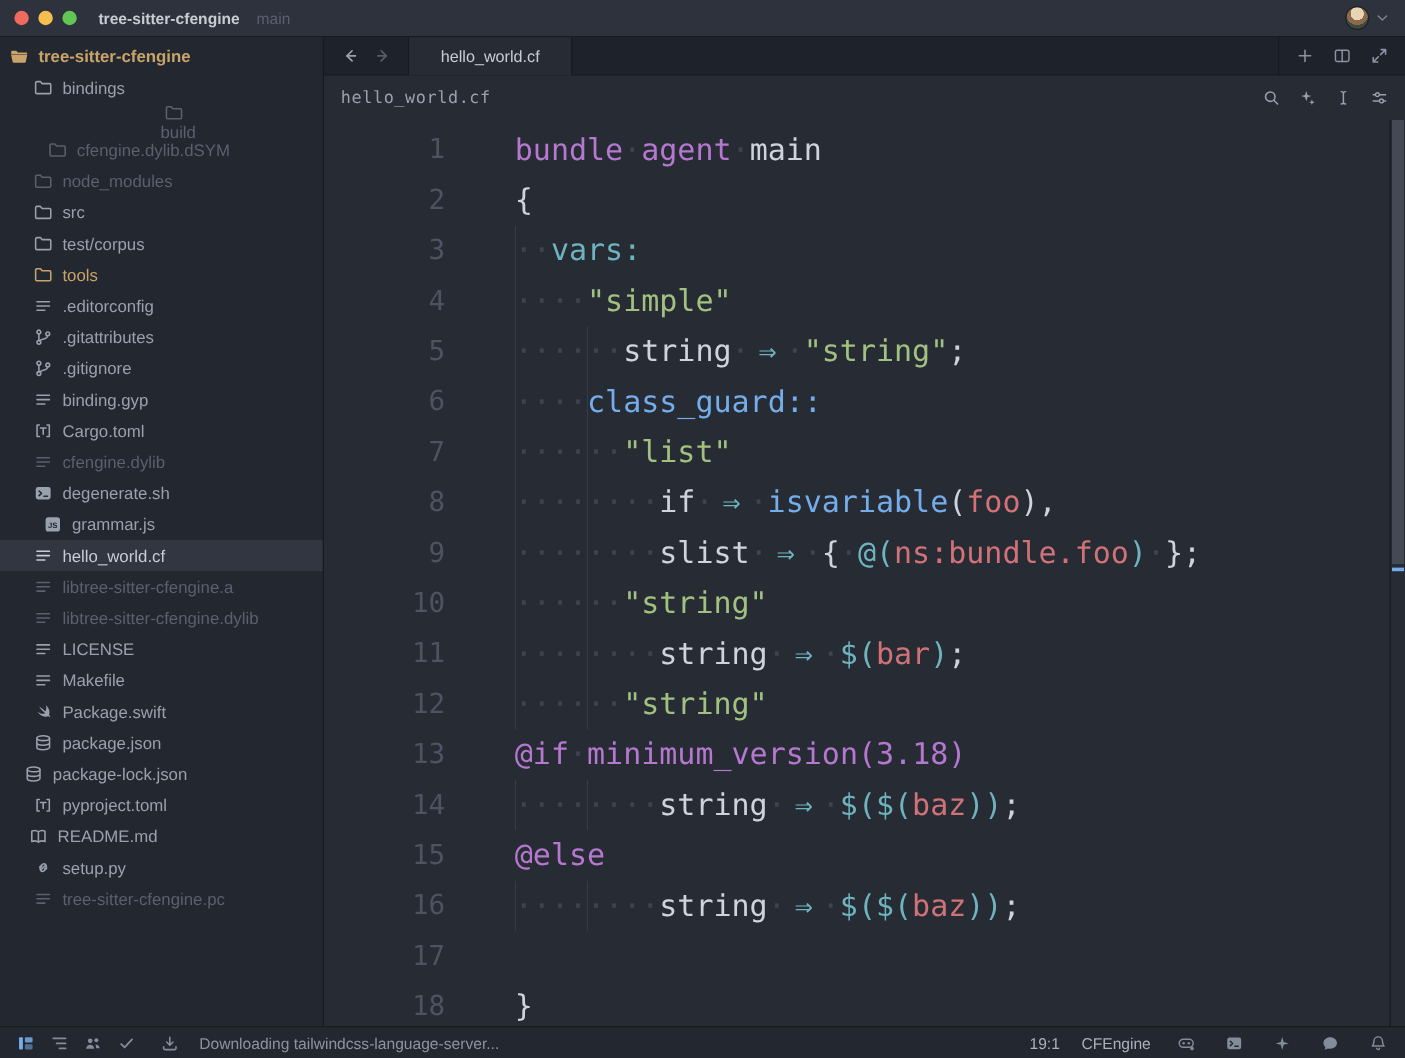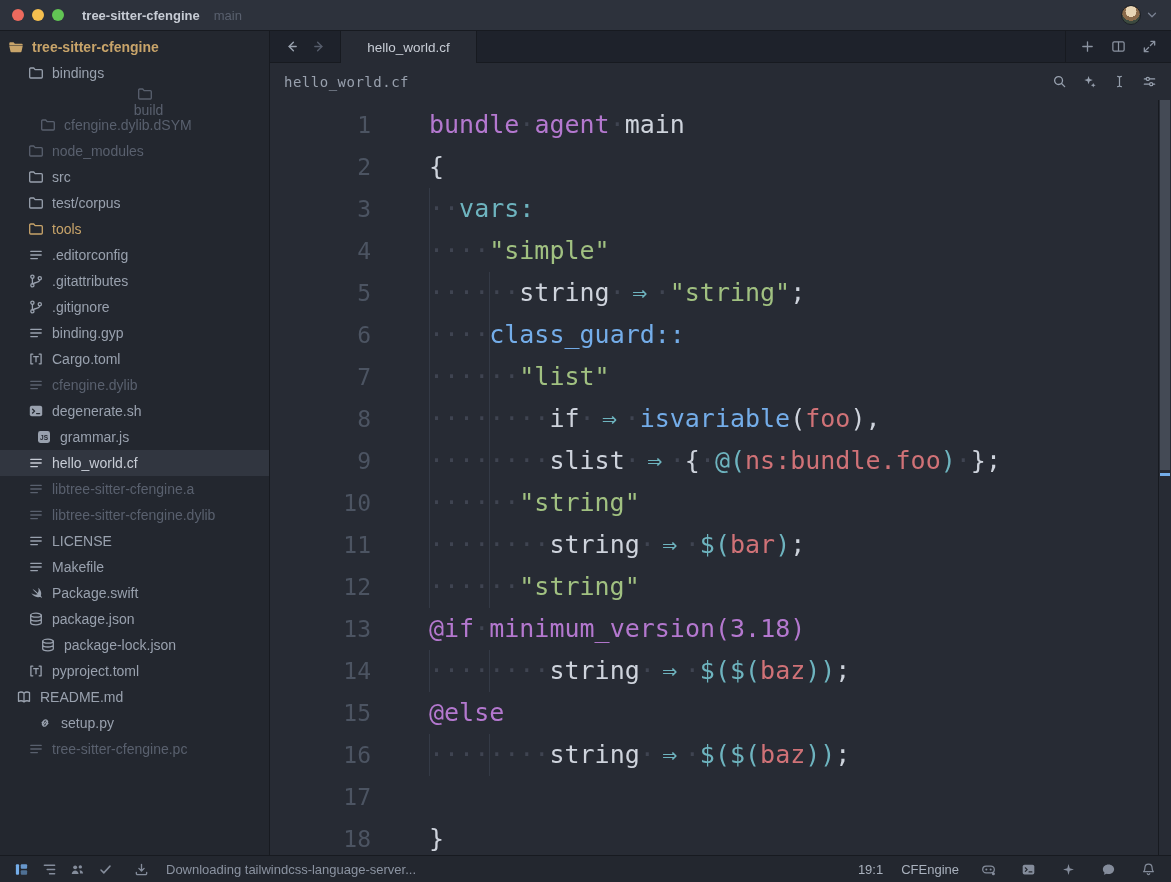--- a/index.html
+++ b/index.html
@@ -237,40 +237,40 @@
             </svg>
             <span>Package.swift</span>
           </div>
           <div class="tree-item tone-normal" style="padding-left: 28px;">
             <svg class="icon ficon" viewBox="0 0 16 16">
               <ellipse cx="8" cy="4.2" rx="5.3" ry="2" fill="none" stroke="currentColor" stroke-width="1.3" stroke-linecap="round" stroke-linejoin="round"></ellipse>
               <path d="M2.7 4.2v7.6c0 1.1 2.4 2 5.3 2s5.3-.9 5.3-2V4.2M2.7 8c0 1.1 2.4 2 5.3 2s5.3-.9 5.3-2" fill="none" stroke="currentColor" stroke-width="1.3" stroke-linecap="round" stroke-linejoin="round"></path>
             </svg>
             <span>package.json</span>
           </div>
-          <div class="tree-item tone-normal" style="padding-left: 40px; align-items: center;">
+          <div class="tree-item tone-normal" style="padding-left: 20px; align-items: center;">
             <svg class="icon ficon" viewBox="0 0 16 16">
               <ellipse cx="8" cy="4.2" rx="5.3" ry="2" fill="none" stroke="currentColor" stroke-width="1.3" stroke-linecap="round" stroke-linejoin="round"></ellipse>
               <path d="M2.7 4.2v7.6c0 1.1 2.4 2 5.3 2s5.3-.9 5.3-2V4.2M2.7 8c0 1.1 2.4 2 5.3 2s5.3-.9 5.3-2" fill="none" stroke="currentColor" stroke-width="1.3" stroke-linecap="round" stroke-linejoin="round"></path>
             </svg>
             <span>package-lock.json</span>
           </div>
           <div class="tree-item tone-normal" style="padding-left: 28px;">
             <svg class="icon ficon" viewBox="0 0 16 16">
               <path d="M4.8 3.2H2.9v9.6h1.9M11.2 3.2h1.9v9.6h-1.9M5.7 5.7h4.6M8 5.7v5.1" fill="none" stroke="currentColor" stroke-width="1.3" stroke-linecap="round" stroke-linejoin="round"></path>
             </svg>
             <span>pyproject.toml</span>
           </div>
-          <div class="tree-item tone-normal" style="padding-left: 16px;">
+          <div class="tree-item tone-normal" style="padding-left: 24px;">
             <svg class="icon ficon" viewBox="0 0 16 16">
               <path d="M8 4.2C6.6 3 4.3 2.8 2.5 3.6v8.7c1.8-.8 4.1-.6 5.5.6 1.4-1.2 3.7-1.4 5.5-.6V3.6C11.7 2.8 9.4 3 8 4.2zM8 4.2v8.7" fill="none" stroke="currentColor" stroke-width="1.3" stroke-linecap="round" stroke-linejoin="round"></path>
             </svg>
             <span>README.md</span>
           </div>
-          <div class="tree-item tone-normal" style="padding-left: 37px;">
+          <div class="tree-item tone-normal" style="padding-left: 28px;">
             <svg class="icon ficon" viewBox="0 0 16 16">
               <path d="M6.6 9.4l2.8-2.8M5.1 7.6l2.3-2.3a2 2 0 0 1 2.8 2.8l-.9.9M10.9 8.4l-2.3 2.3a2 2 0 0 1-2.8-2.8l.9-.9" fill="none" stroke="currentColor" stroke-width="1.3" stroke-linecap="round" stroke-linejoin="round"></path>
             </svg>
             <span>setup.py</span>
           </div>
           <div class="tree-item tone-dim" style="padding-left: 28px;">
             <svg class="icon ficon" viewBox="0 0 16 16">
               <path d="M2.8 4.4h10.4M2.8 8h10.4M2.8 11.6h6.6" fill="none" stroke="currentColor" stroke-width="1.3" stroke-linecap="round" stroke-linejoin="round"></path>
             </svg>
             <span>tree-sitter-cfengine.pc</span>

